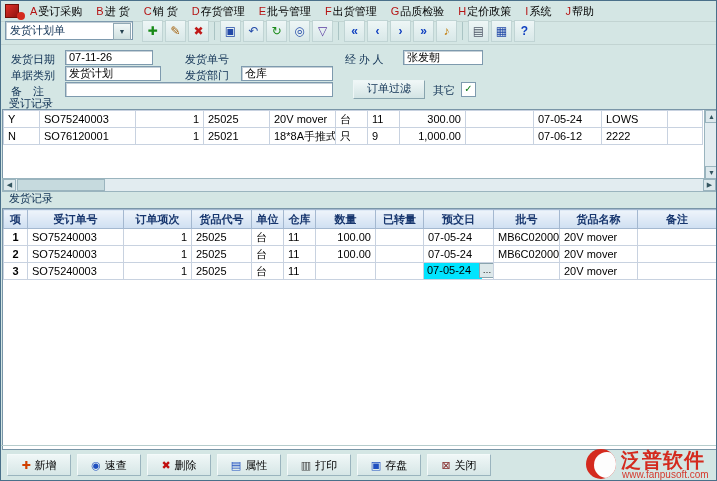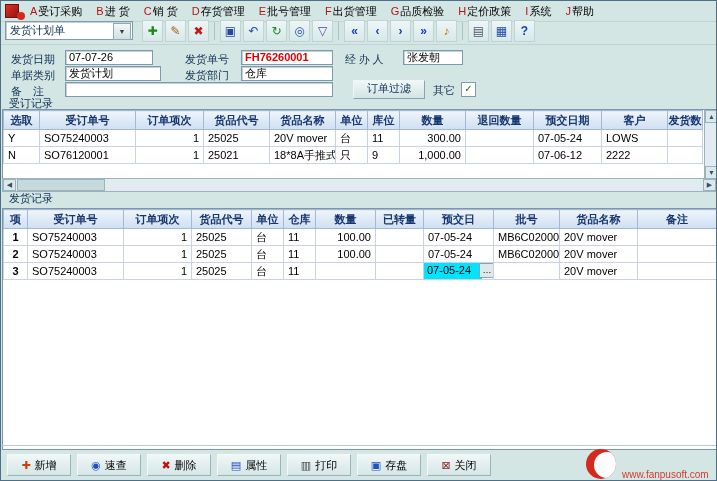--- a/index.html
+++ b/index.html
@@ -159,25 +159,24 @@
       <div class="tbi">
           <span style="color:#2148a8">▦</span>
         </div>
       <div class="tbi">
           <span style="color:#1040c0;font-weight:bold">?</span>
         </div>
     </div>
   </div>
 
   <span class="lbl" style="left:10px;top:51px">发货日期</span>
-  <span class="ipt" style="left:64px;top:49px;width:88px">07-07-26</span>
+  <span class="ipt" style="left:64px;top:49px;width:88px">07-11-26</span>
   <span class="lbl" style="left:184px;top:51px">发货单号</span>
-  <span class="ipt red" style="left:240px;top:49px;width:92px">FH76260001</span>
   <span class="lbl" style="left:344px;top:51px">经 办 人</span>
-  <span class="ipt" style="left:402px;top:49px;width:60px">张发朝</span>
+  <span class="ipt" style="left:402px;top:49px;width:80px">张发朝</span>
 
   <span class="lbl" style="left:10px;top:67px">单据类别</span>
   <span class="ipt" style="left:64px;top:65px;width:96px">发货计划</span>
   <span class="lbl" style="left:184px;top:67px">发货部门</span>
   <span class="ipt" style="left:240px;top:65px;width:92px">仓库</span>
 
   <span class="lbl" style="left:10px;top:83px">备　注</span>
   <span class="ipt" style="left:64px;top:81px;width:268px"></span>
   <span class="btn3d" style="left:352px;top:79px;width:70px;height:17px">订单过滤</span>
   <span class="lbl" style="left:432px;top:82px">其它</span>
@@ -194,34 +193,20 @@
         <col style="width:66px">
           <col style="width:32px">
           <col style="width:32px">
           <col style="width:66px">
         <col style="width:68px">
           <col style="width:68px">
           <col style="width:66px">
           <col style="width:35px">
       </colgroup>
       <tbody>
-          <tr>
-        <th>选取</th>
-        <th>受订单号</th>
-        <th>订单项次</th>
-        <th>货品代号</th>
-        <th>货品名称</th>
-        <th>单位</th>
-        <th>库位</th>
-        <th>数量</th>
-        <th>退回数量</th>
-        <th>预交日期</th>
-        <th>客户</th>
-        <th>发货数</th>
-      </tr>
       <tr>
         <td>Y</td>
         <td>SO75240003</td>
         <td class="num">1</td>
         <td>25025</td>
         <td>20V mover</td>
         <td>台</td>
         <td>11</td>
         <td class="num">300.00</td>
         <td class="num"></td>
@@ -364,15 +349,16 @@
       <span>存盘</span>
     </div>
     <div class="bbtn" style="left:426px">
       <span class="bico" style="color:#802020">⊠</span>
       <span>关闭</span>
     </div>
   </div>
 
   <div class="logo"></div>
   <div class="logodot"></div>
+  <div class="brandname">泛普软件</div>
   <div class="brandurl">www.fanpusoft.com</div>
 
 </div>
 
 </body></html>

